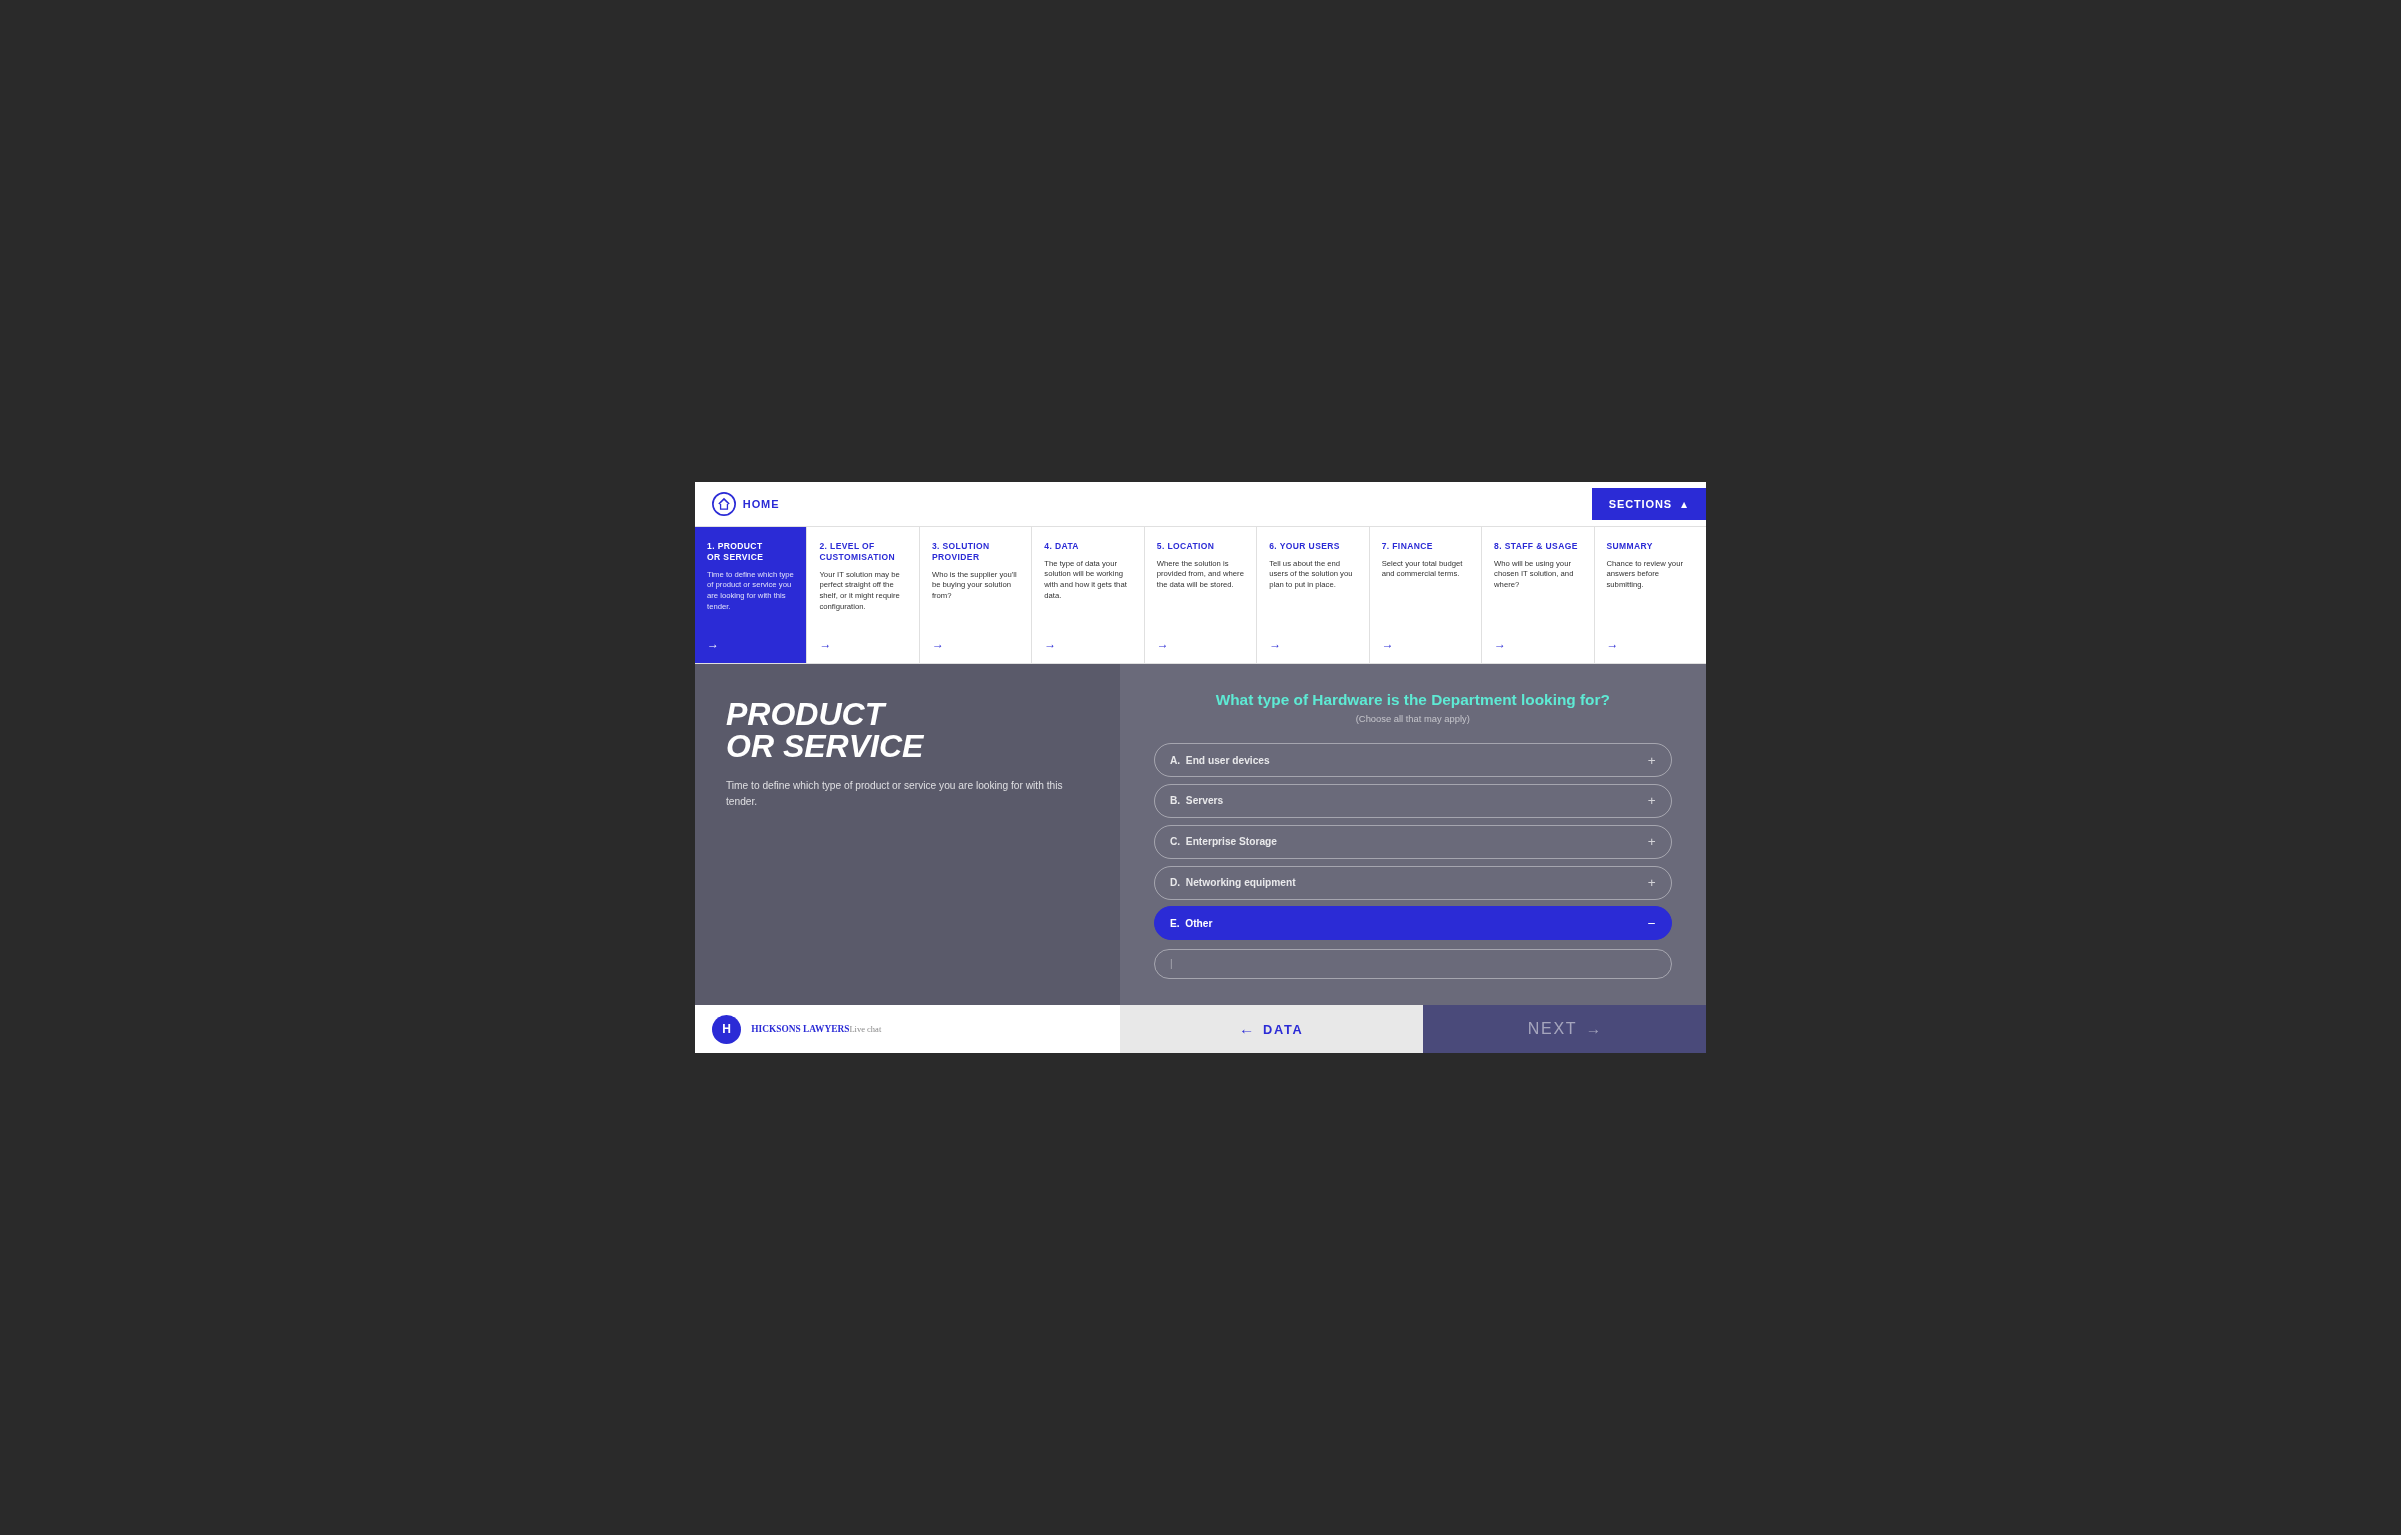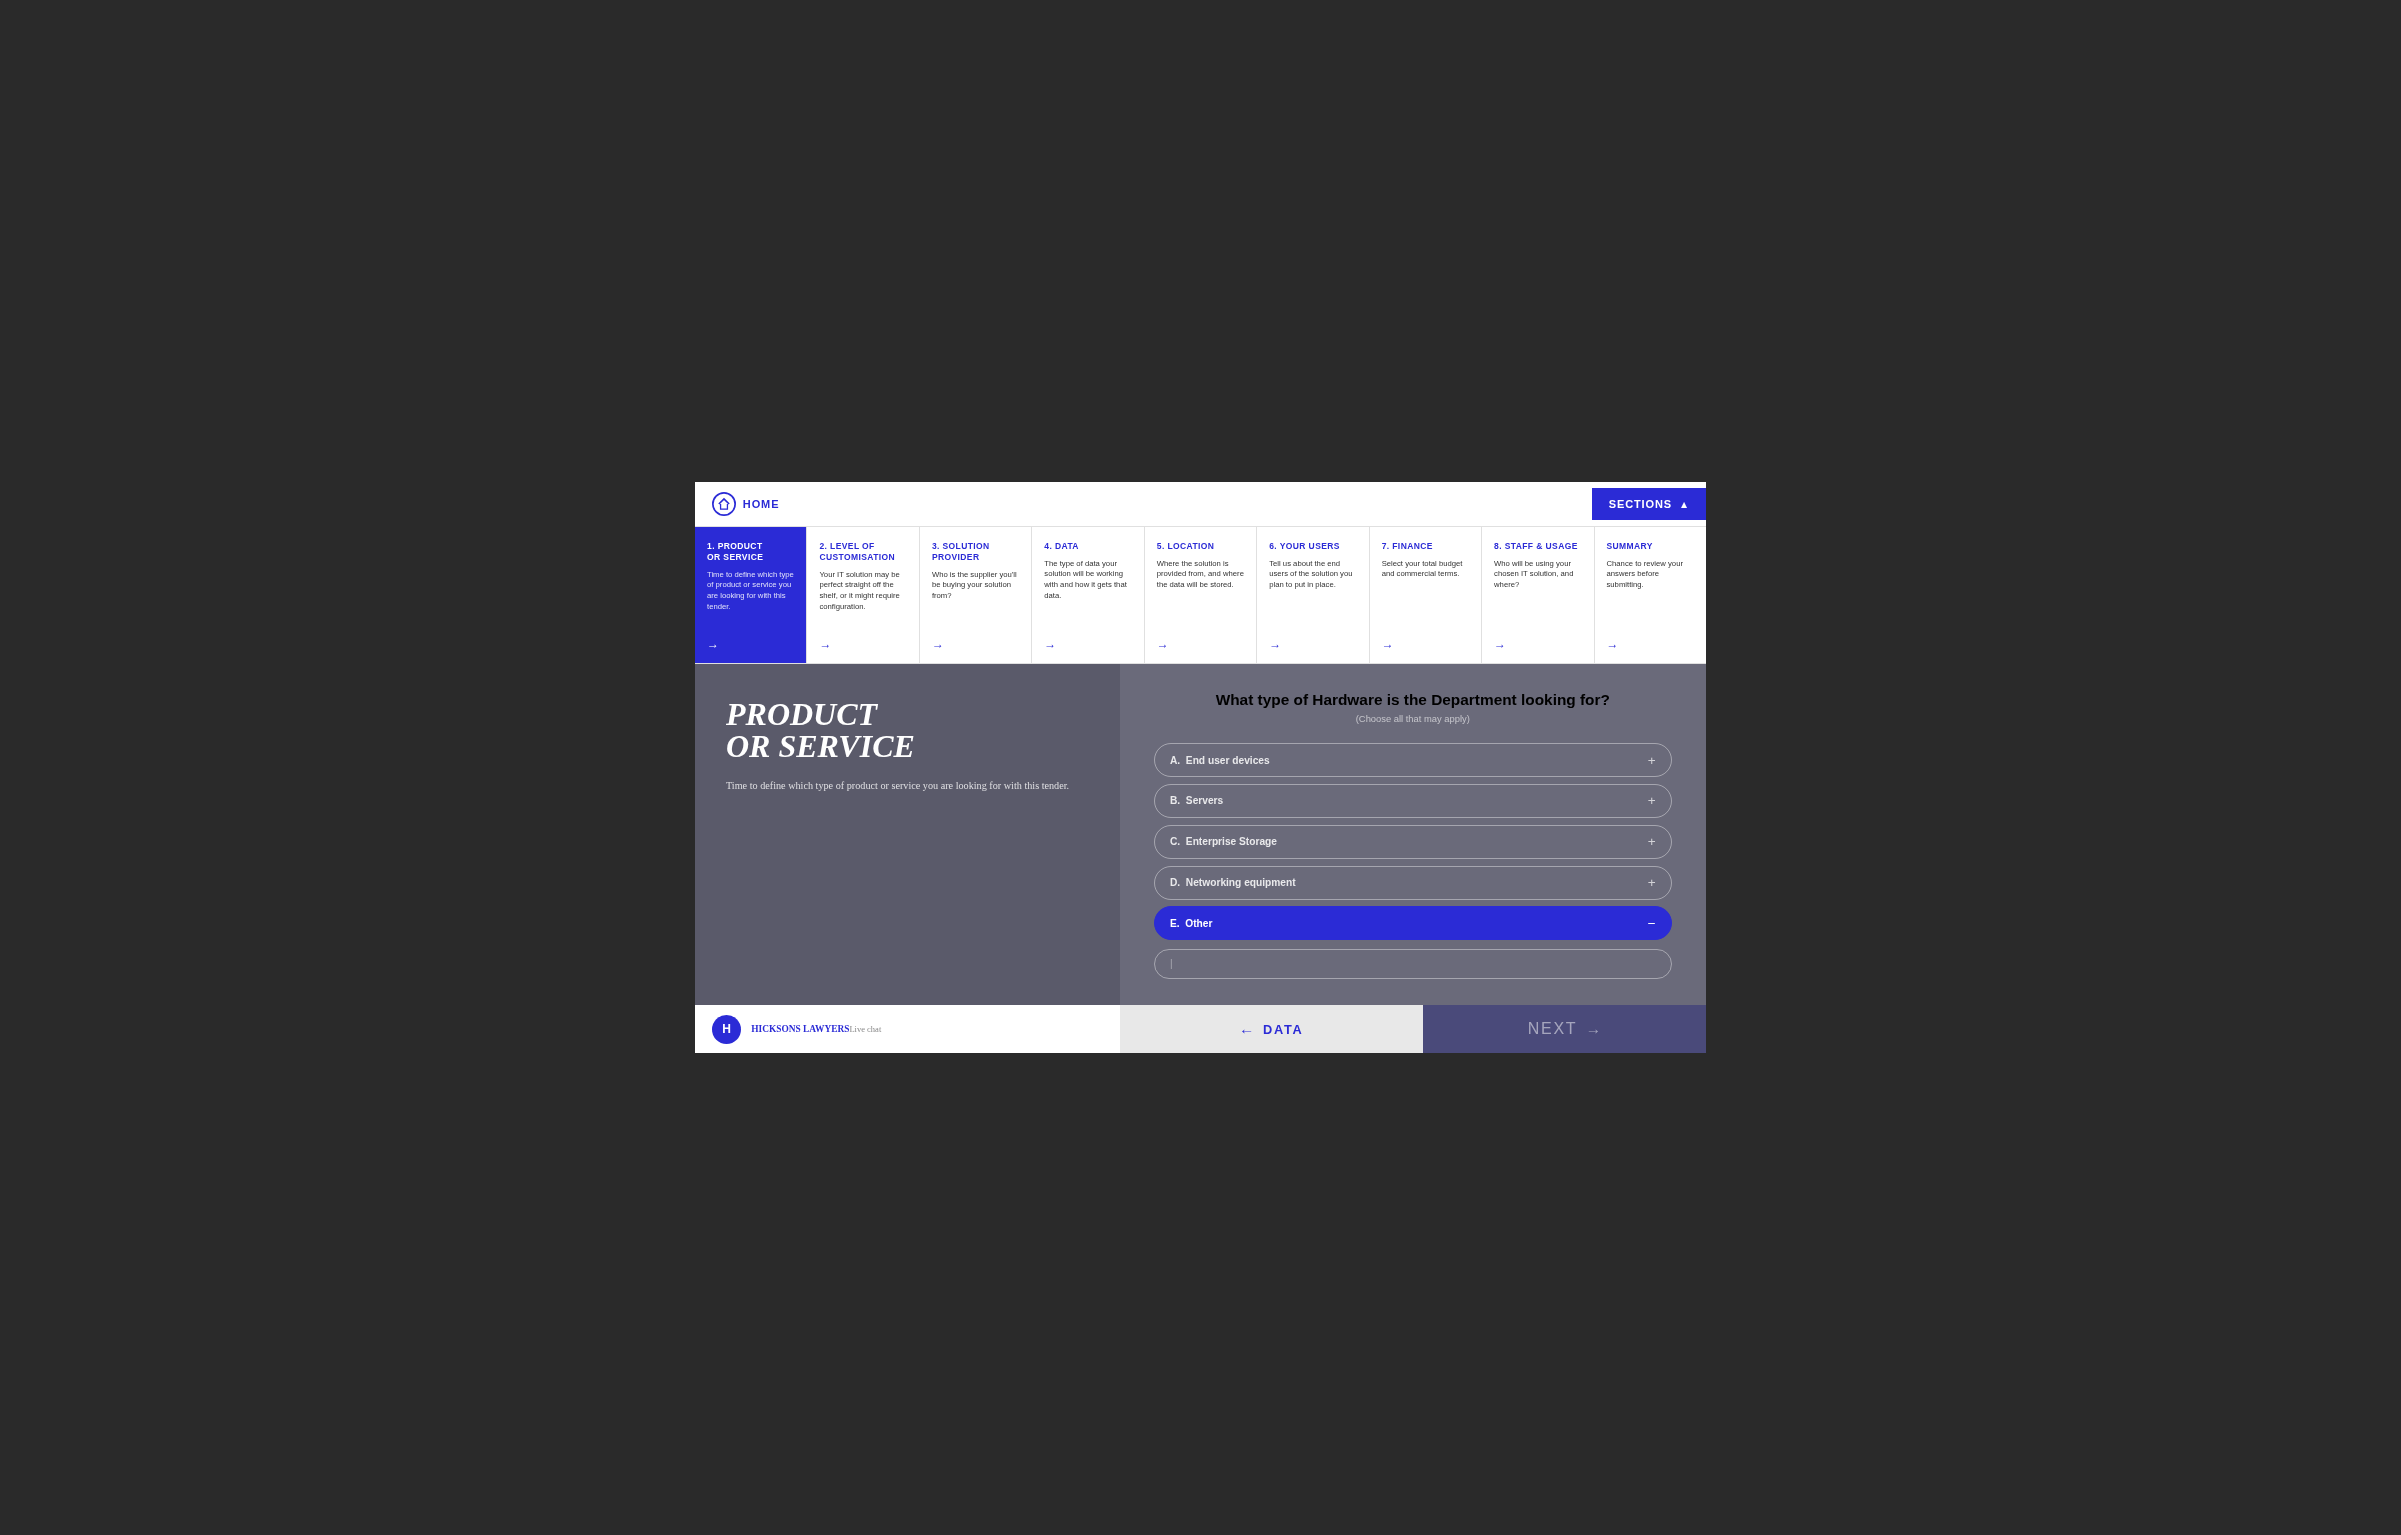--- a/index.html
+++ b/index.html
@@ -123,21 +123,20 @@
     
     .main-content {
       display: flex;
       background: #5a5a6a;
       min-height: 341px;
     }
     .left-panel {
       width: 42%;
       padding: 34px 31px;
       background: #5a5a6a;
-      font-family: Liberation Serif, serif;
     }
     .section-title {
       font-size: 32px;
       font-weight: 900;
       color: white;
       text-transform: uppercase;
       line-height: 1.0;
       margin-bottom: 15.4px;
       font-style: italic;
     }
@@ -151,21 +150,21 @@
       width: 58%;
       padding: 25.6px 34px;
       background: #6a6a7a;
       display: flex;
       flex-direction: column;
       align-items: center;
     }
     .question-title {
       font-size: 15.4px;
       font-weight: 800;
-      color: #000000;
+      color: #5eead4;
       text-align: center;
       margin-bottom: 3.4px;
       line-height: 1.3;
     }
     .question-subtitle {
       font-size: 9.4px;
       color: rgba(255,255,255,0.6);
       text-align: center;
       margin-bottom: 19px;
     }

